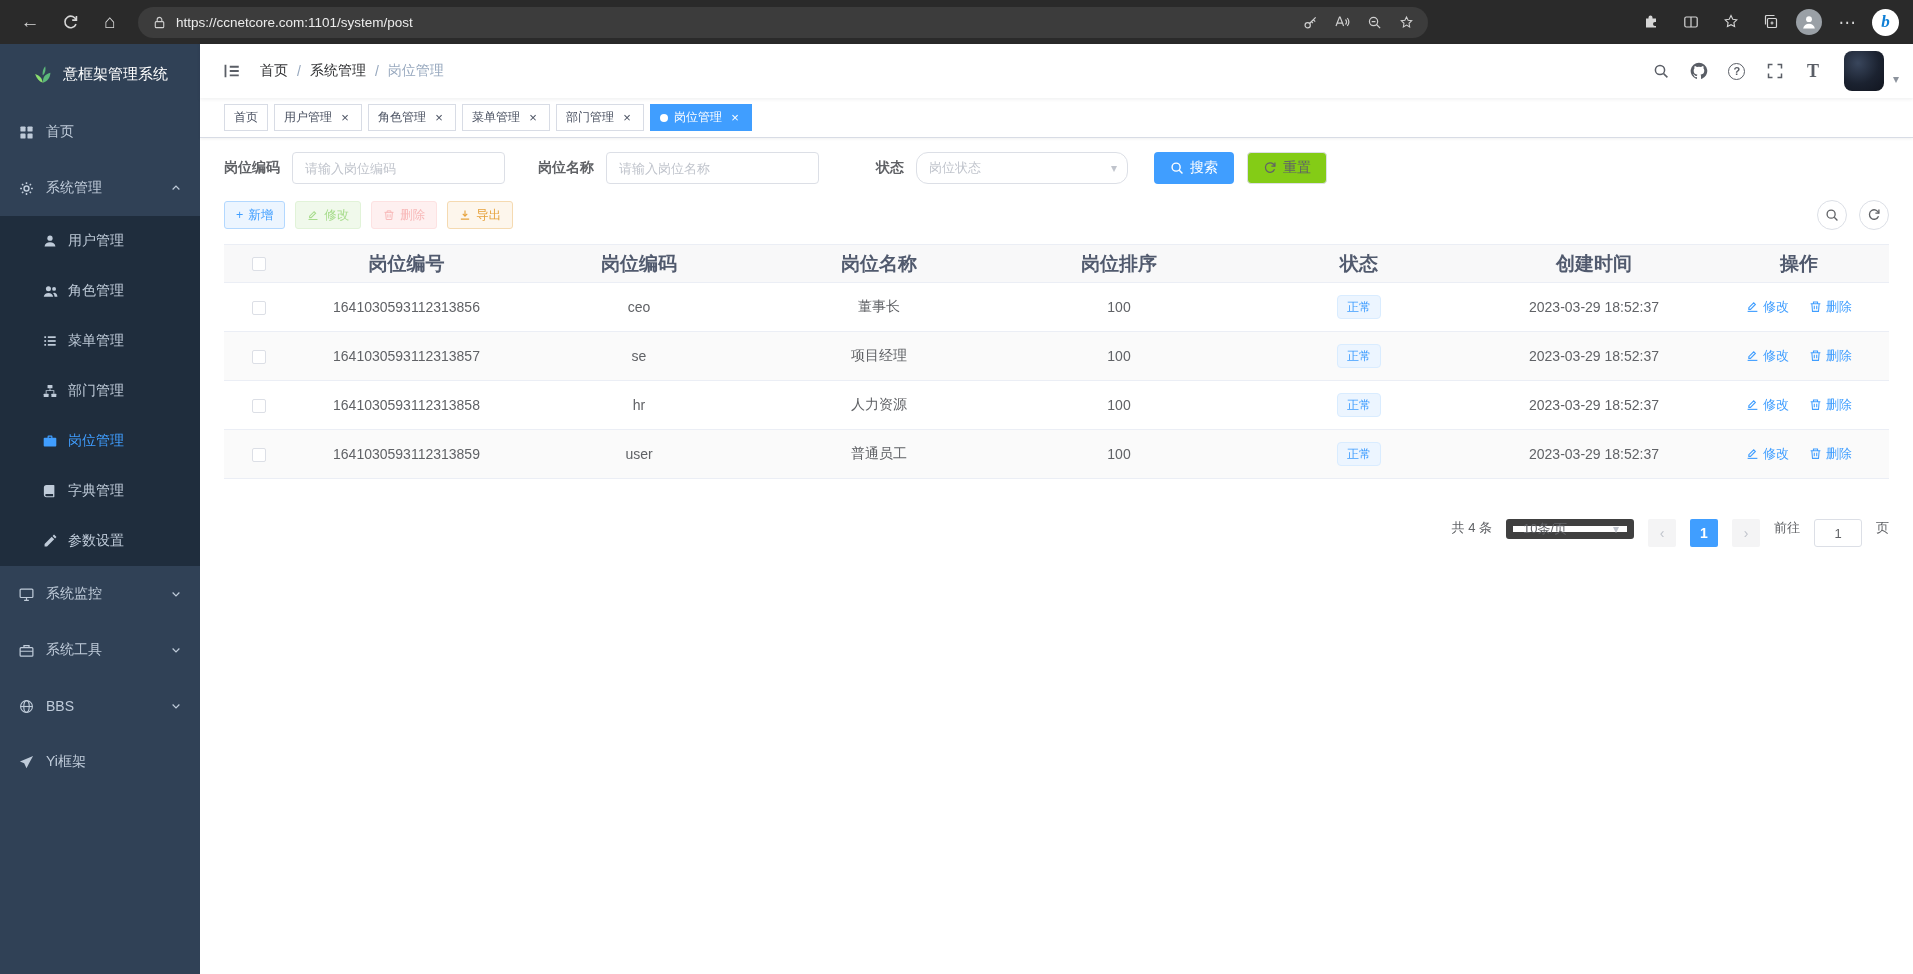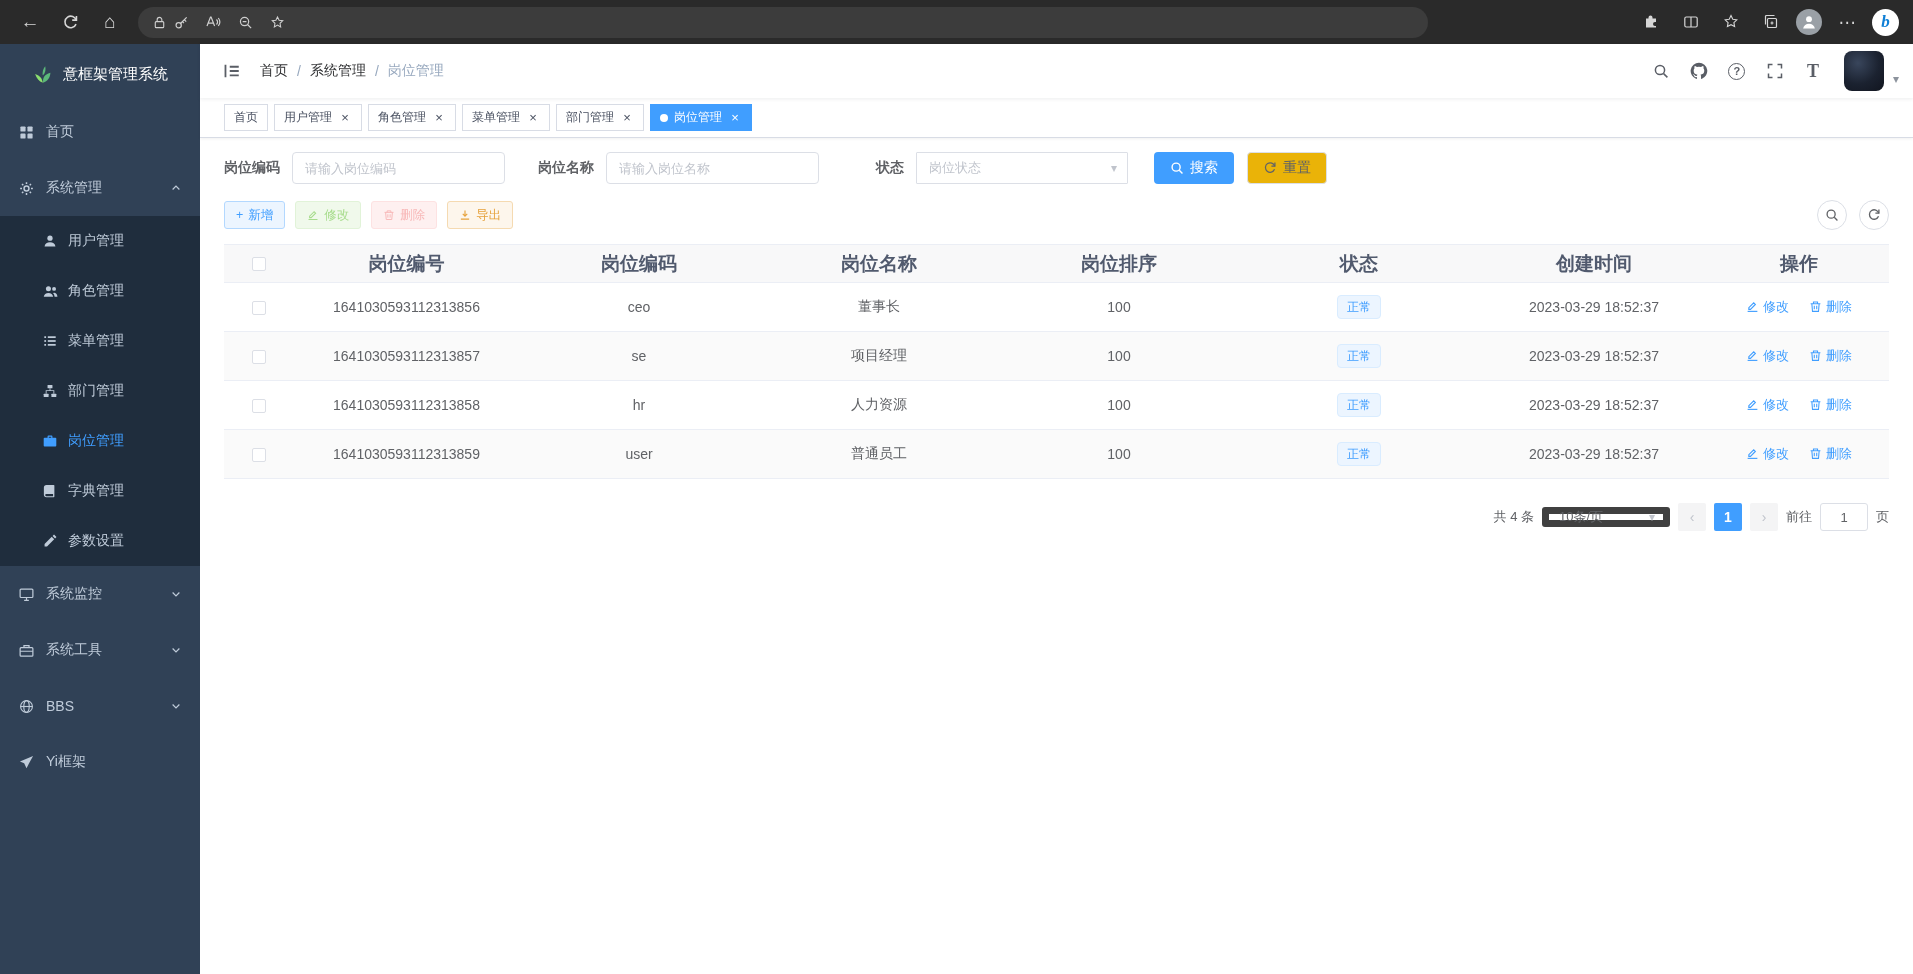--- a/index.html
+++ b/index.html
@@ -64,27 +64,27 @@
 
 
 .content{flex:1;padding:14px 24px;background:#fff;overflow:hidden}
 .filter-row{display:flex;align-items:center}
 .flabel{font-weight:700;color:#606266;margin-right:12px;white-space:nowrap}
 .finput{width:213px;height:32px;border:1px solid #dcdfe6;border-radius:4px;padding:0 12px;font-size:13px;
   color:#606266;outline:none;background:#fff;font-family:inherit}
 .finput::placeholder{color:#c0c4cc}
 .fgap{width:33px;flex-shrink:0}
 .fgap2{width:57px;flex-shrink:0}
-.fselect{width:212px;height:32px;border:1px solid #dcdfe6;border-radius:1px;padding:0 10px 0 12px;
+.fselect{width:212px;height:32px;border:1px solid #dcdfe6;border-radius:12px;padding:0 10px 0 12px;
   display:flex;align-items:center;justify-content:space-between;color:#c0c4cc;font-size:13px;background:#fff;cursor:pointer}
 .fcaret{color:#c0c4cc;font-size:12px}
 .btn{display:inline-flex;align-items:center;justify-content:center;gap:6px;border-radius:4px;cursor:pointer;
   border:1px solid transparent;font-size:14px;white-space:nowrap}
 .btn-search{height:32px;padding:0 15px;background:#409EFF;color:#fff;margin-left:26px}
-.btn-reset{height:32px;padding:0 15px;background:#eab308;border-color:#dcdfe6;color:#606266;margin-left:13px}
+.btn-reset{height:32px;padding:0 15px;background:#84cc16;border-color:#dcdfe6;color:#606266;margin-left:13px}
 
 .toolbar-row{display:flex;align-items:center;margin-top:16px}
 .tbtn{height:28px;padding:0 11px;border-radius:3px;font-size:12.5px;display:inline-flex;align-items:center;gap:5px;
   border:1px solid;cursor:pointer;margin-right:10px;white-space:nowrap}
 .tbtn-add{background:#ecf5ff;border-color:#b3d8ff;color:#409EFF}
 .tbtn-edit{background:#f0f9eb;border-color:#e1f3d8;color:#a7dc8c;cursor:not-allowed}
 .tbtn-del{background:#fef0f0;border-color:#fde2e2;color:#f8b8b8;cursor:not-allowed}
 .tbtn-exp{background:#fdf6ec;border-color:#f5dab1;color:#E6A23C}
 .tool-circles{margin-left:auto;display:flex;gap:12px}
 .circle-btn{width:30px;height:30px;border-radius:50%;border:1px solid #dcdfe6;display:flex;align-items:center;
@@ -95,21 +95,21 @@
 .data-table th{height:38px;font-weight:700;color:#515a6e;background:#f8f8f9;font-size:19px;
   border-top:1px solid #ebeef5;border-bottom:1px solid #ebeef5;text-align:center}
 .data-table td{height:49px;border-bottom:1px solid #ebeef5;text-align:center;color:#606266;font-size:14px;white-space:nowrap}
 .data-table tr.stripe td{background:#fafafa}
 .checkbox{width:14px;height:14px;border:1px solid #dcdfe6;border-radius:2px;background:#fff;display:inline-block;cursor:pointer;vertical-align:middle}
 .tag-status{display:inline-block;height:24px;line-height:22px;padding:0 9px;background:#ecf5ff;
   border:1px solid #d9ecff;color:#409EFF;border-radius:4px;font-size:12px}
 .op-link{display:inline-flex;align-items:center;gap:4px;color:#409EFF;font-size:13px;cursor:pointer;margin:0 8px;white-space:nowrap}
 
 
-.pagination{display:flex;align-items:center;justify-content:flex-end;margin-top:24px;gap:8px;color:#606266;font-size:13px}
+.pagination{display:flex;justify-content:flex-end;margin-top:40px;gap:14px;color:#606266;font-size:13px}
 .psize{width:128px;height:20px;border:7px solid #404040;border-radius:3px;display:flex;align-items:center;
   justify-content:space-between;padding:0 8px 0 10px;color:#606266;cursor:pointer;background:#fff}
 .pbtn{min-width:28px;height:28px;border-radius:2px;background:#f4f4f5;color:#c0c4cc;display:flex;align-items:center;
   justify-content:center;font-size:14px;cursor:pointer}
 .pbtn.page-active{background:#409EFF;color:#fff;font-weight:700}
 .goto-input{width:48px;height:28px;border:1px solid #dcdfe6;border-radius:3px;text-align:center;font-size:13px;
   color:#606266;outline:none;background:#fff;font-family:inherit}
 </style>
 </head>
 <body>
@@ -122,20 +122,21 @@
         <path d="M13.6 1.8v4h-4"></path>
       </svg>
   </span>
   <span class="bnav">⌂</span>
 
   <div class="address-bar">
     <svg width="15" height="15" viewBox="0 0 16 16" fill="none" stroke="currentColor" stroke-width="1.2">
         <rect x="3.5" y="7" width="9" height="6.5" rx="1"></rect>
         <path d="M5.5 7V5a2.5 2.5 0 0 1 5 0v2"></path>
       </svg>
+    <span class="url">https://ccnetcore.com:1101/system/post</span>
     <span class="abar-icons">
       <span class="aicon">
         <svg width="15" height="15" viewBox="0 0 16 16" fill="none" stroke="currentColor" stroke-width="1.3">
             <circle cx="5" cy="11" r="2.8"></circle>
             <path d="M7.2 8.8 13.5 2.5M11 5l2 2M9 7l1.6 1.6"></path>
           </svg>
       </span>
       <span class="aicon">
         <svg width="16" height="16" viewBox="0 0 16 16" fill="none" stroke="currentColor" stroke-width="1.2">
             <path d="M2 12 5.5 3h.6L9.6 12M3.3 9.2h5.1"></path>

